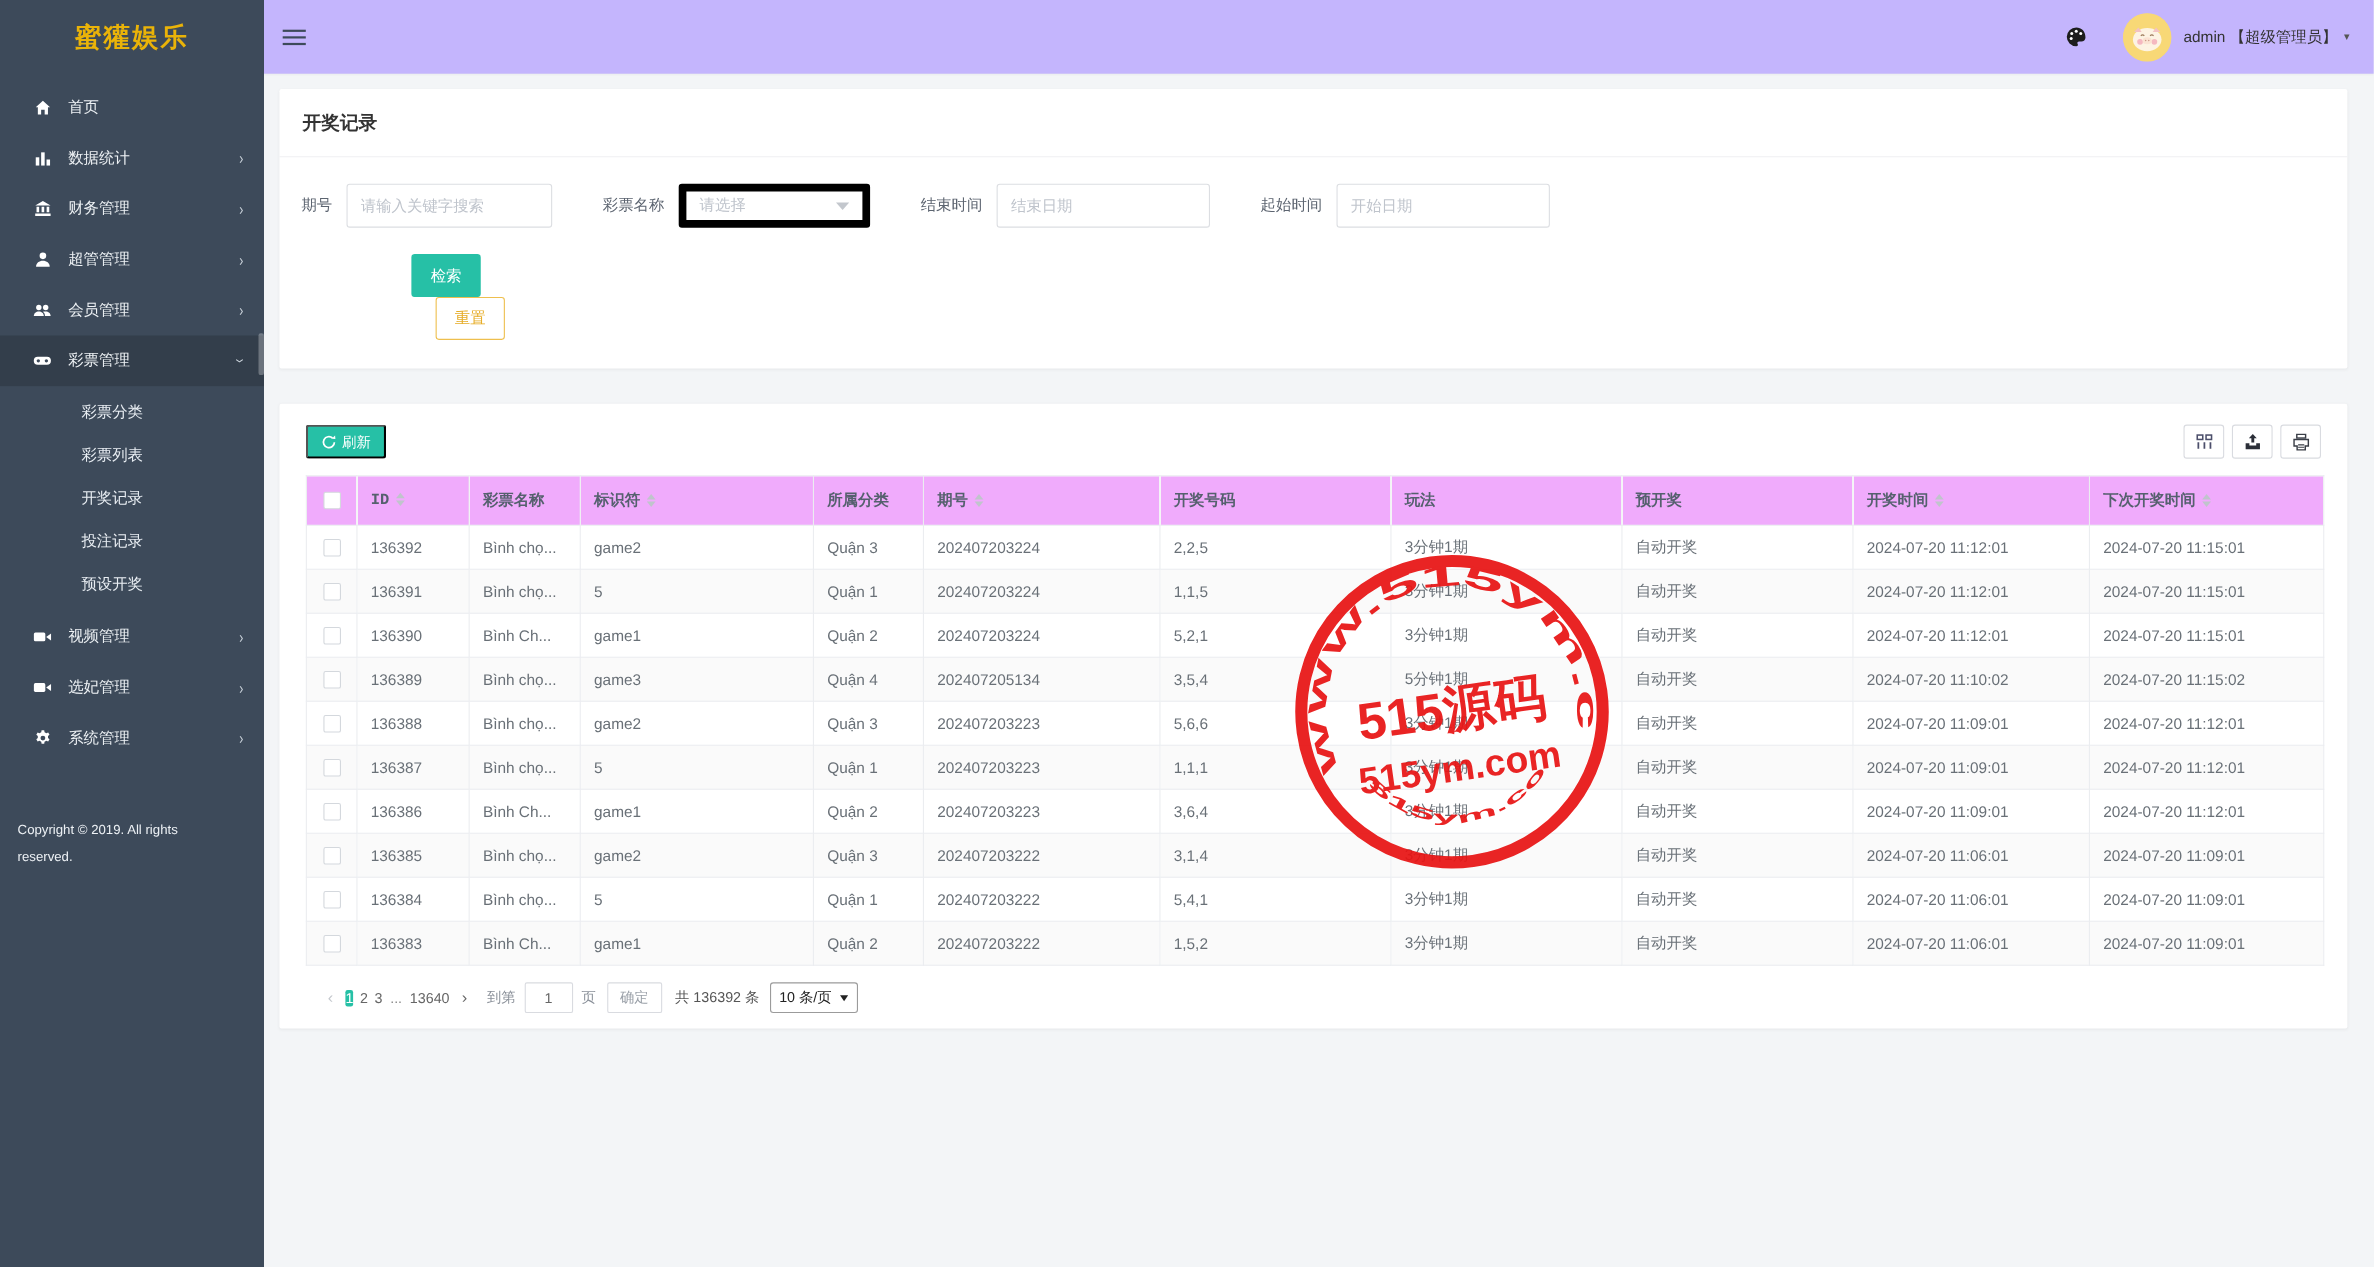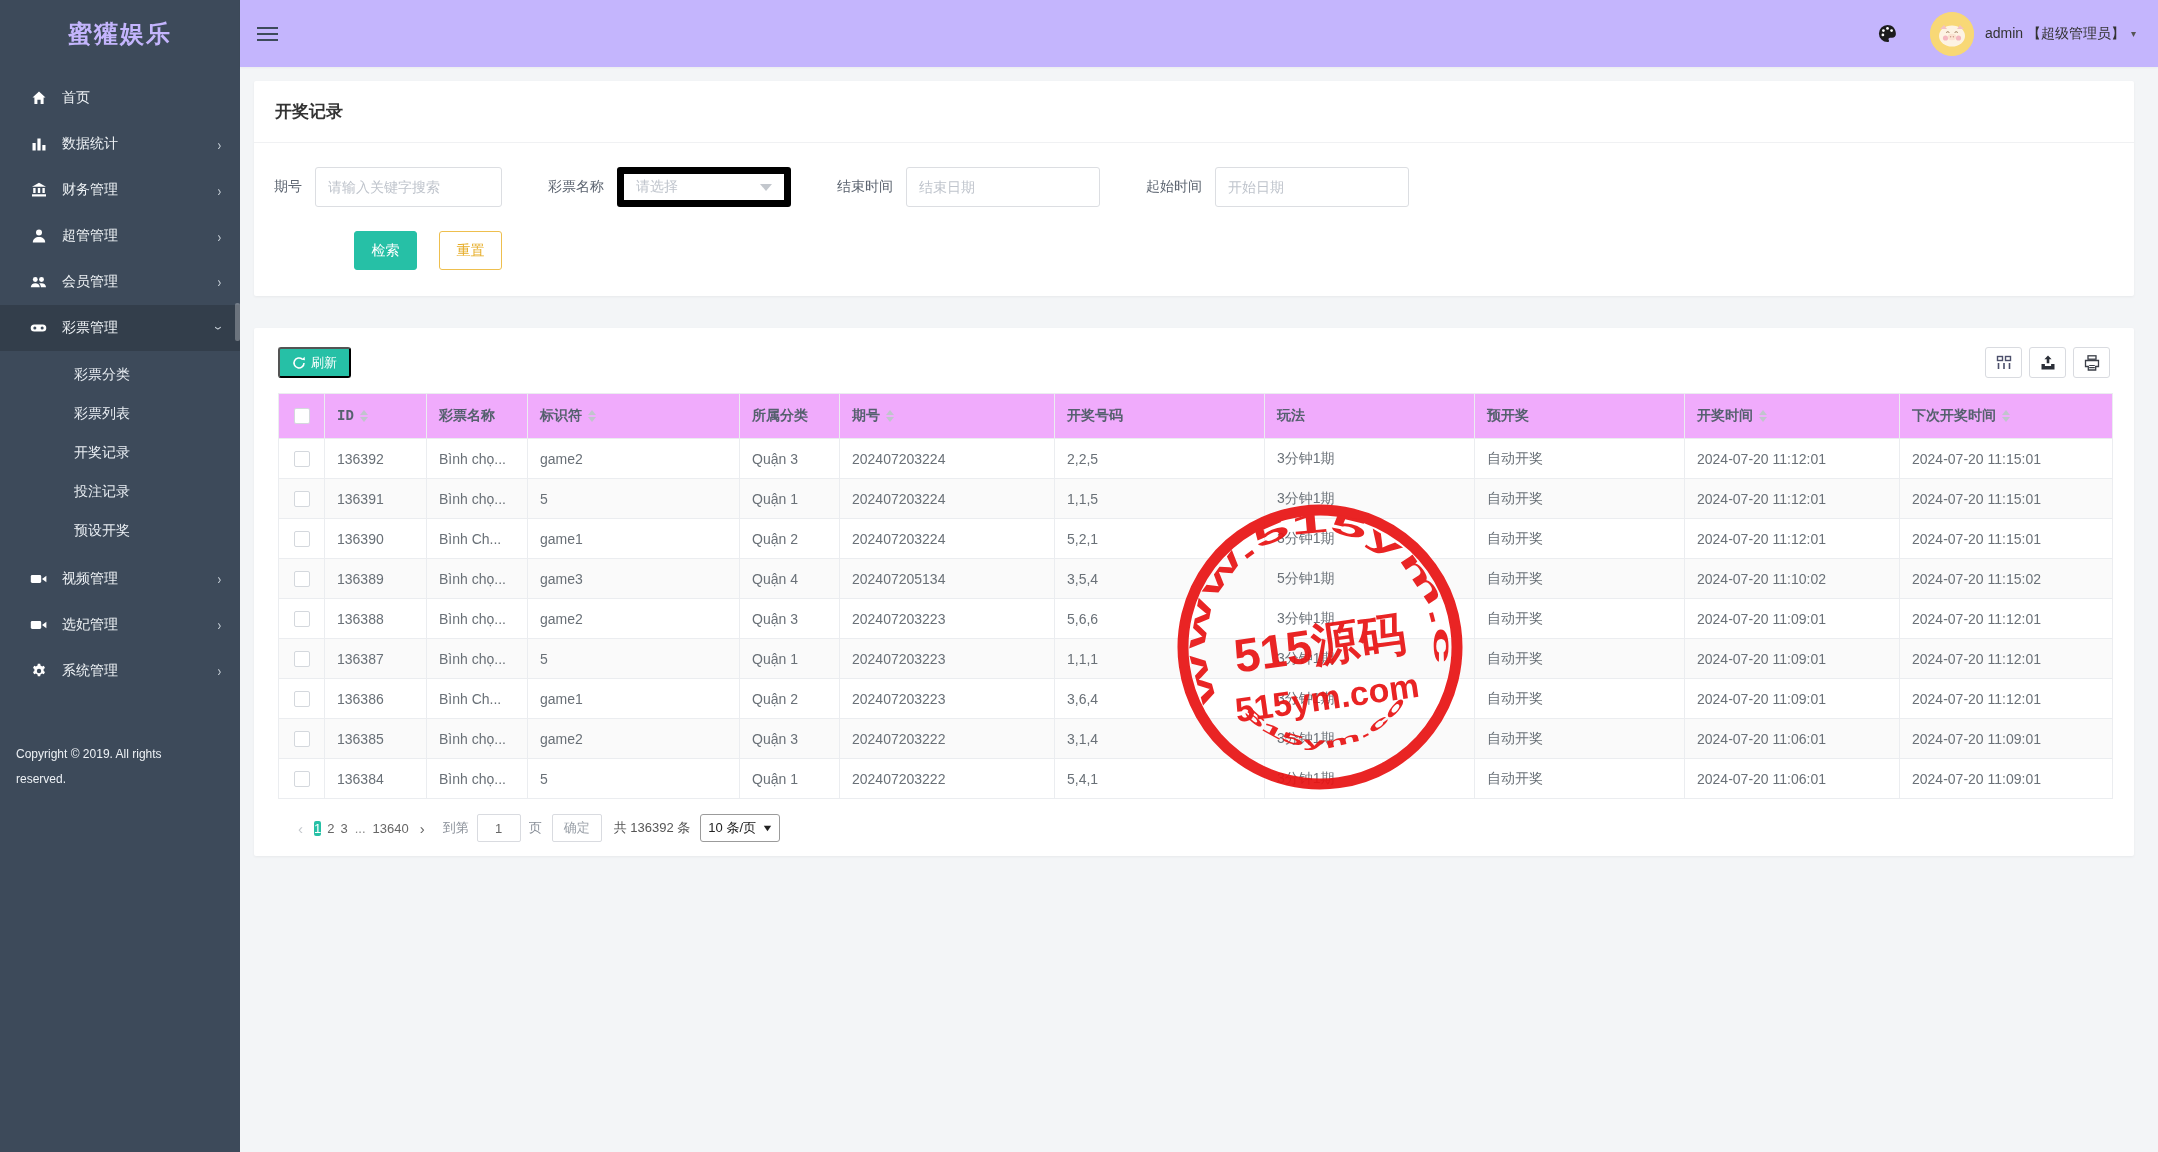--- a/index.html
+++ b/index.html
@@ -3,21 +3,21 @@
 <meta charset="utf-8">
 <style>
   * { margin:0; padding:0; box-sizing:border-box; }
   html,body { width:2158px; height:1152px; overflow:hidden;
     font-family:"Liberation Sans","DejaVu Sans",sans-serif; background:#f3f5f7; }
   .app { display:flex; width:100%; height:100%; }
 
   
   .sidebar { width:240px; flex-shrink:0; background:#3d4a5a; color:#eef2f5; position:relative; }
   .logo { height:67px; display:flex; align-items:center; justify-content:center;
-    font-size:24px; font-weight:bold; letter-spacing:2px; color:#c4b5fd; }
+    font-size:24px; font-weight:bold; letter-spacing:2px; color:#eab308; }
   .nav { padding-top:8px; }
   .nav-item { height:46px; display:flex; align-items:center; padding:0 18px 0 30px;
     font-size:14px; cursor:pointer; color:#eef2f5; }
   .nav-item.active { background:#333e4b; }
   .nav-icon { width:17px; height:17px; margin-right:15px; display:inline-flex; align-items:center; justify-content:center; }
   .nav-icon svg { display:block; }
   .nav-label { flex:1; }
   .nav-caret { font-size:14px; color:#cdd5dd; line-height:1; transform:scale(.8,1.1); }
   .nav-caret.down { transform:rotate(90deg) scale(.8,1.1); }
   .sub-menu { padding:4px 0 6px 0; }
@@ -50,21 +50,21 @@
   .flabel { font-size:14px; color:#5c6470; margin-right:13px; white-space:nowrap; }
   .finput { height:40px; border:1px solid #dcdee2; border-radius:3px; padding:0 12px;
     font-size:14px; color:#333; background:#fff; outline:none; }
   .finput::placeholder { color:#bfc4cc; }
   .w-issue { width:187px; } .w-date { width:194px; }
   .fselect { width:174px; height:40px; border:7px solid #000000; border-radius:3px;
     display:flex; align-items:center; padding:0 12px; cursor:pointer; background:#fff; }
   .fselect .sel-text { flex:1; font-size:14px; color:#bfc4cc; }
   .sel-caret { width:0; height:0; border-left:6px solid transparent; border-right:6px solid transparent;
     border-top:7px solid #c3c7cd; }
-  .btn-row { margin-top:24px; margin-left:80px; display:flex; }
+  .btn-row { margin-top:24px; margin-left:100px; display:flex;flex-direction:column; }
   .btn { height:39px; border-radius:3px; font-size:14px; cursor:pointer; border:1px solid transparent;
     display:inline-flex; align-items:center; justify-content:center; }
   .btn-search { width:63px; background:#26c0a6; color:#fff; border-color:#26c0a6; }
   .btn-reset { width:63px; margin-left:22px; background:#fff; color:#e6ac26; border-color:#eebf4e; }
 
   
   .table-card { margin-top:32px; padding:19px 24px 14px 24px; }
   .toolbar { display:flex; align-items:center; }
   .btn-refresh { height:31px; padding:0 12px; background:#26c0a6; color:#fff; font-size:13px;
     border-radius:3px; display:inline-flex; align-items:center; cursor:pointer; }
@@ -481,20 +481,33 @@
                 <td>Bình chọ...</td>
                 <td>5</td>
                 <td>Quận 1</td>
                 <td>202407203222</td>
                 <td>5,4,1</td>
                 <td>3分钟1期</td>
                 <td>自动开奖</td>
                 <td>2024-07-20 11:06:01</td>
                 <td>2024-07-20 11:09:01</td>
               </tr>
+              <tr>
+                <td class="cb-cell"><span class="checkbox"></span></td>
+                <td>136383</td>
+                <td>Bình Ch...</td>
+                <td>game1</td>
+                <td>Quận 2</td>
+                <td>202407203222</td>
+                <td>1,5,2</td>
+                <td>3分钟1期</td>
+                <td>自动开奖</td>
+                <td>2024-07-20 11:06:01</td>
+                <td>2024-07-20 11:09:01</td>
+              </tr>
             </tbody>
         </table>
 
         <div class="pager">
           <span class="pg-arrow">‹</span>
           <span id="page-nums"><span class="pg-num active">1</span><span class="pg-num">2</span><span class="pg-num">3</span><span class="pg-ellipsis">...</span><span class="pg-num">13640</span></span>
           <span class="pg-arrow next">›</span>
           <span class="jump-label">到第</span>
           <input class="jump-input" value="1" style="">
           <span class="jump-suffix">页</span>

